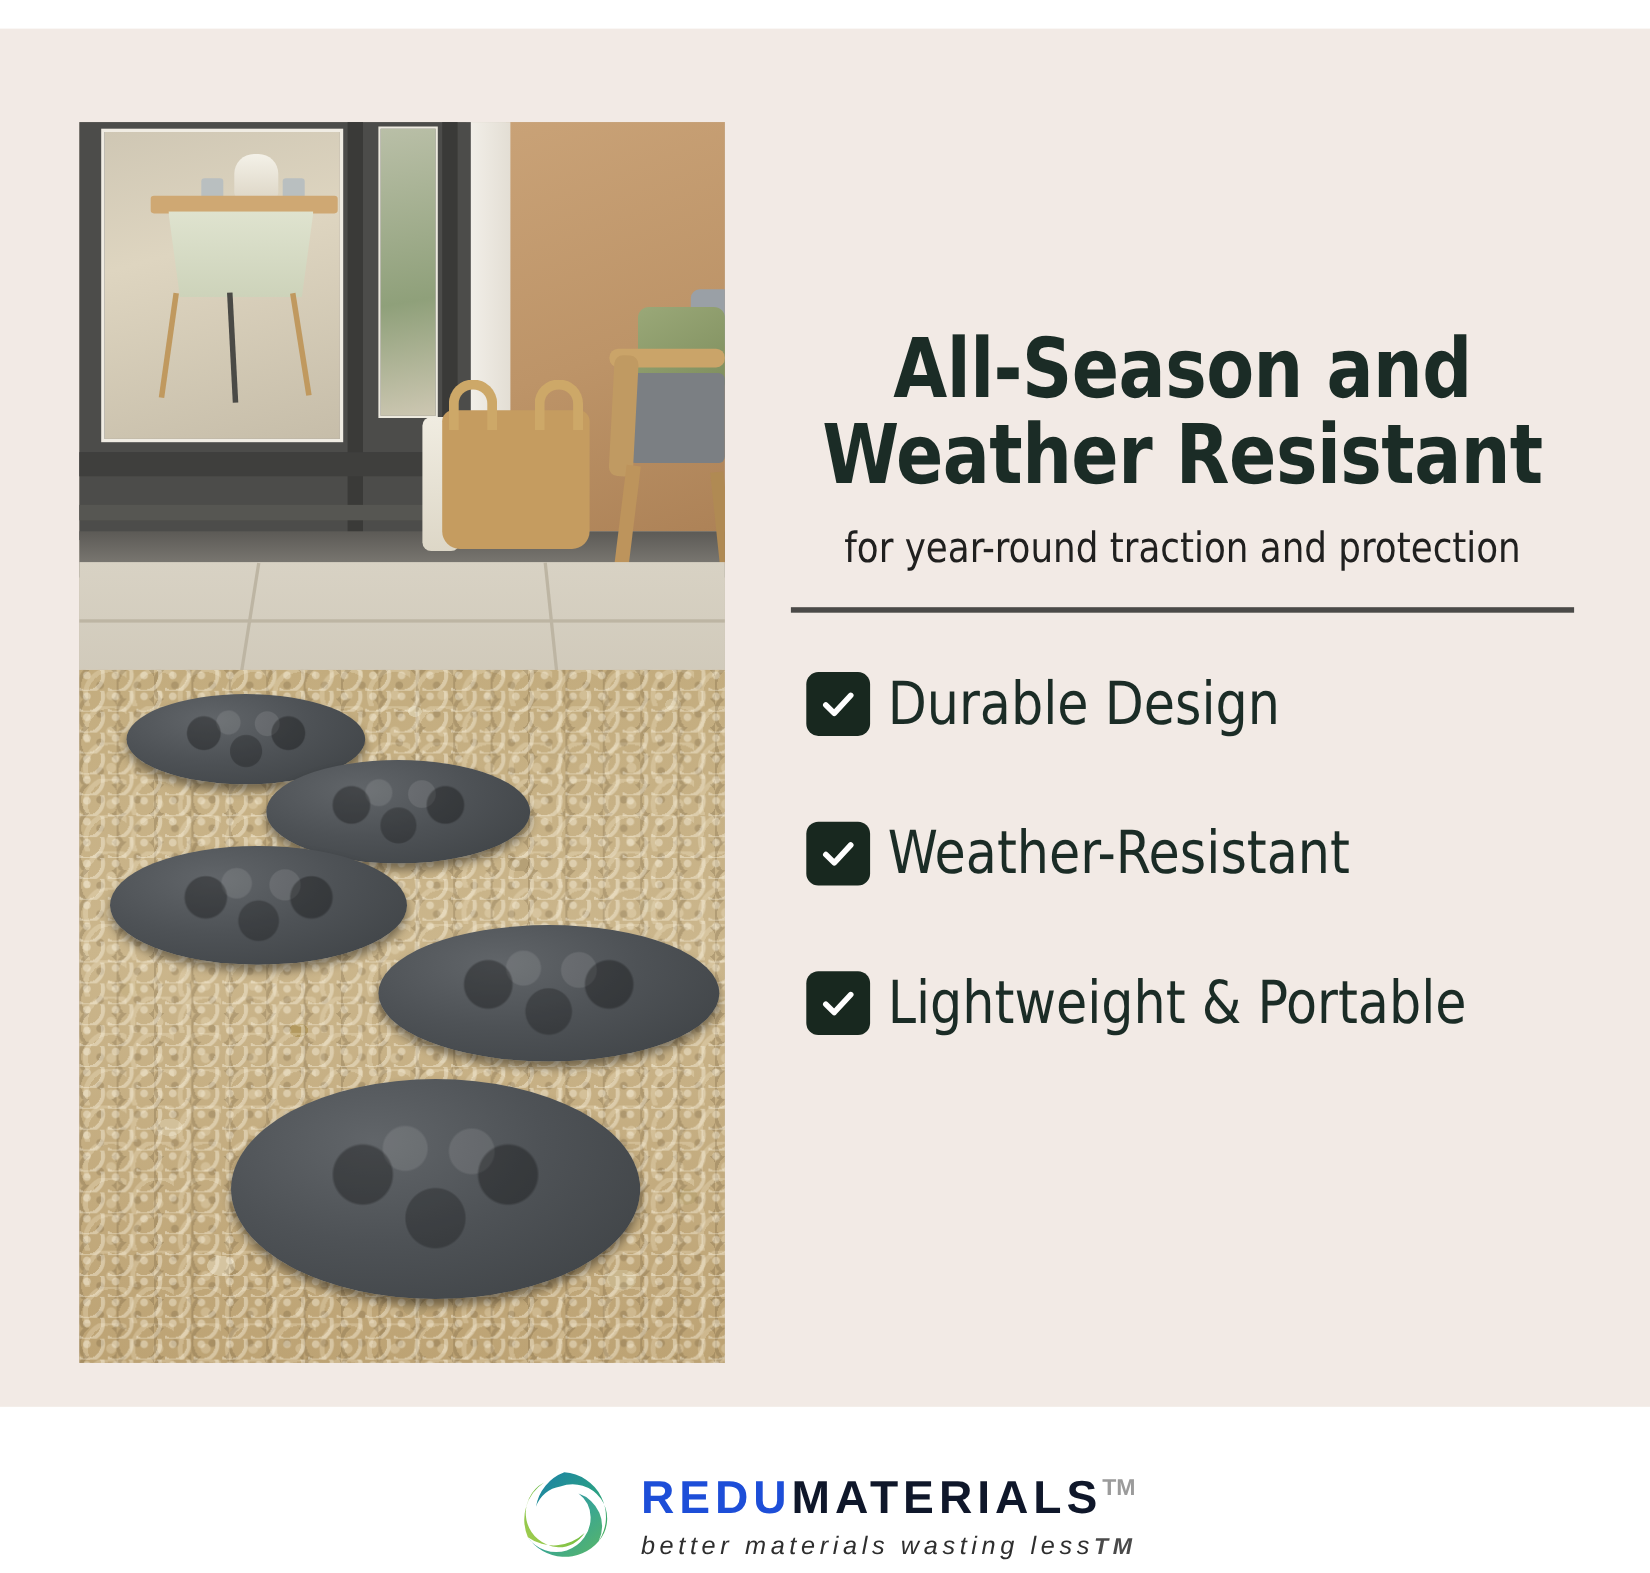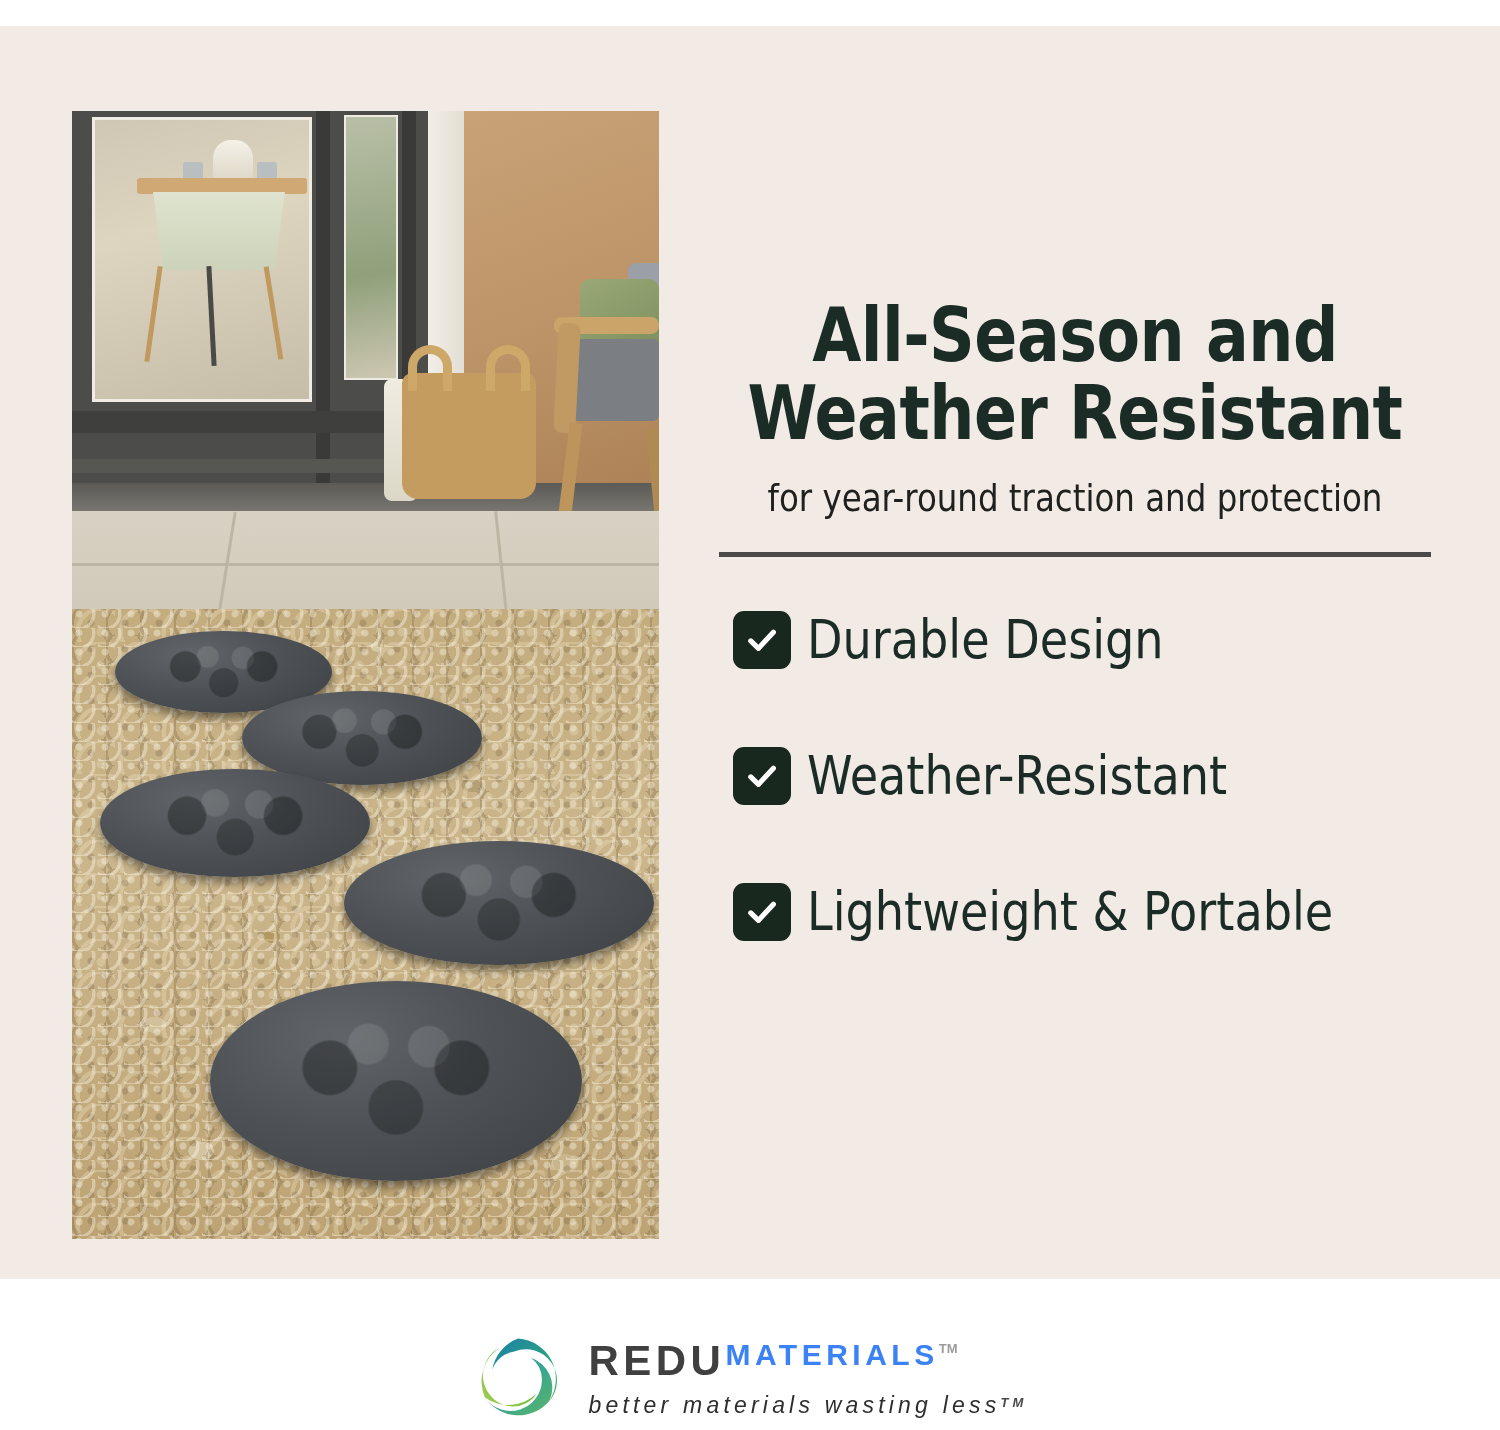--- a/index.html
+++ b/index.html
@@ -227,29 +227,29 @@
   .footer{
     position:absolute; left:0; top:1253px; width:1500px; height:177px;
     background:#ffffff; display:flex; align-items:center; justify-content:center;
   }
   .logo{ display:flex; align-items:center; gap:24px; margin-top:22px; }
   .logo-mark{ width:92px; height:92px; flex:0 0 auto; }
   .logo-text{ display:flex; flex-direction:column; }
   .logo-words{ display:flex; align-items:flex-start; }
   .logo-redu{
     font-family:"Liberation Sans", sans-serif; font-weight:700;
-    font-size:42px; letter-spacing:4.5px; color:#404040; line-height:1;
+    font-size:42px; letter-spacing:4.5px; color:#1d4ed8; line-height:1;
   }
   .logo-materials{
     font-family:"Liberation Sans", sans-serif; font-weight:700;
-    font-size:30px; letter-spacing:4.5px; color:#3b82f6; line-height:1;
+    font-size:42px; letter-spacing:4.5px; color:#0f172a; line-height:1;
   }
   .tm{
     font-family:"Liberation Sans", sans-serif; font-weight:700;
-    font-size:13px; color:#9b9b9b; line-height:1; margin-top:2px;
+    font-size:21px; color:#9b9b9b; line-height:1; margin-top:2px;
   }
   .tm-dark{ color:#4a4a4a; }
   .logo-tagline{
     font-family:"Liberation Sans", sans-serif; font-style:italic;
     font-size:23px; letter-spacing:4.2px; color:#2e2e2e; line-height:1;
     margin-top:12px; display:flex; align-items:flex-start;
   }
 </style>
 </head>
 <body>

